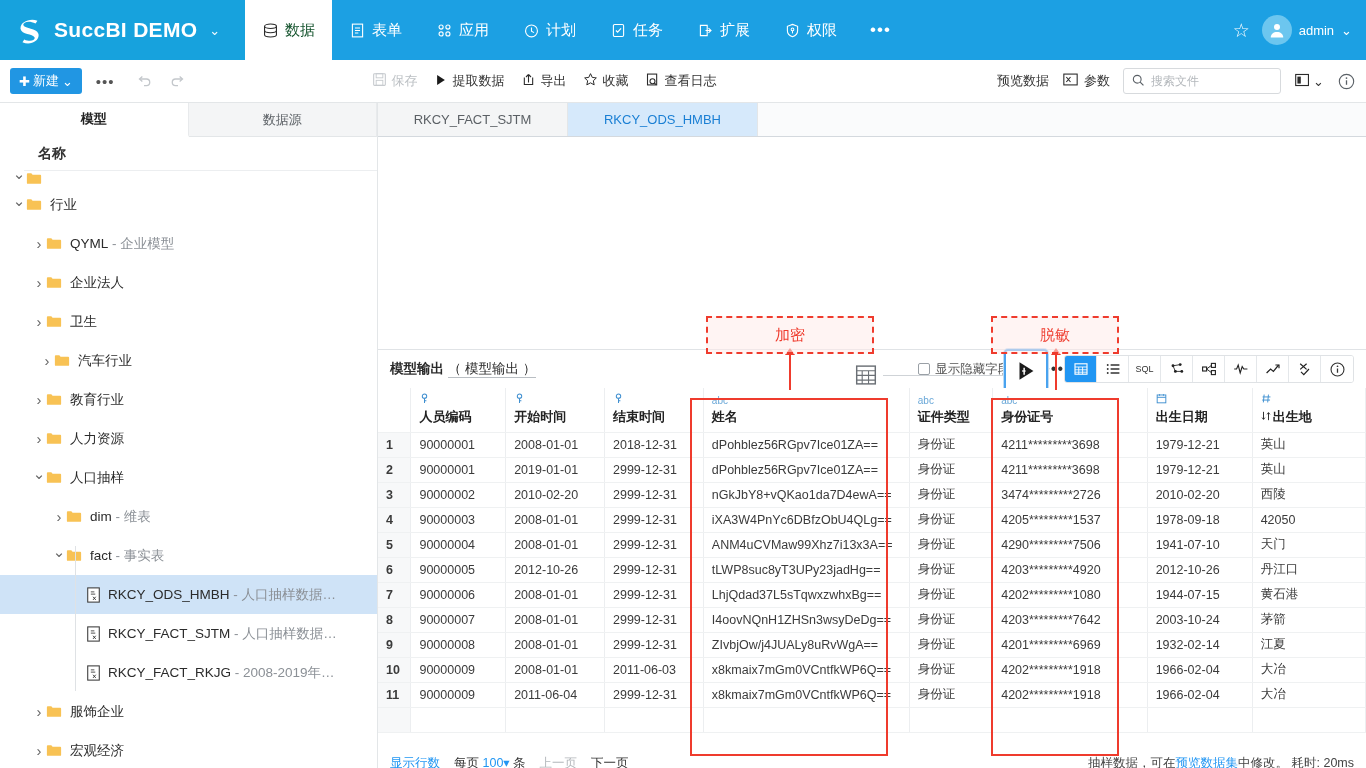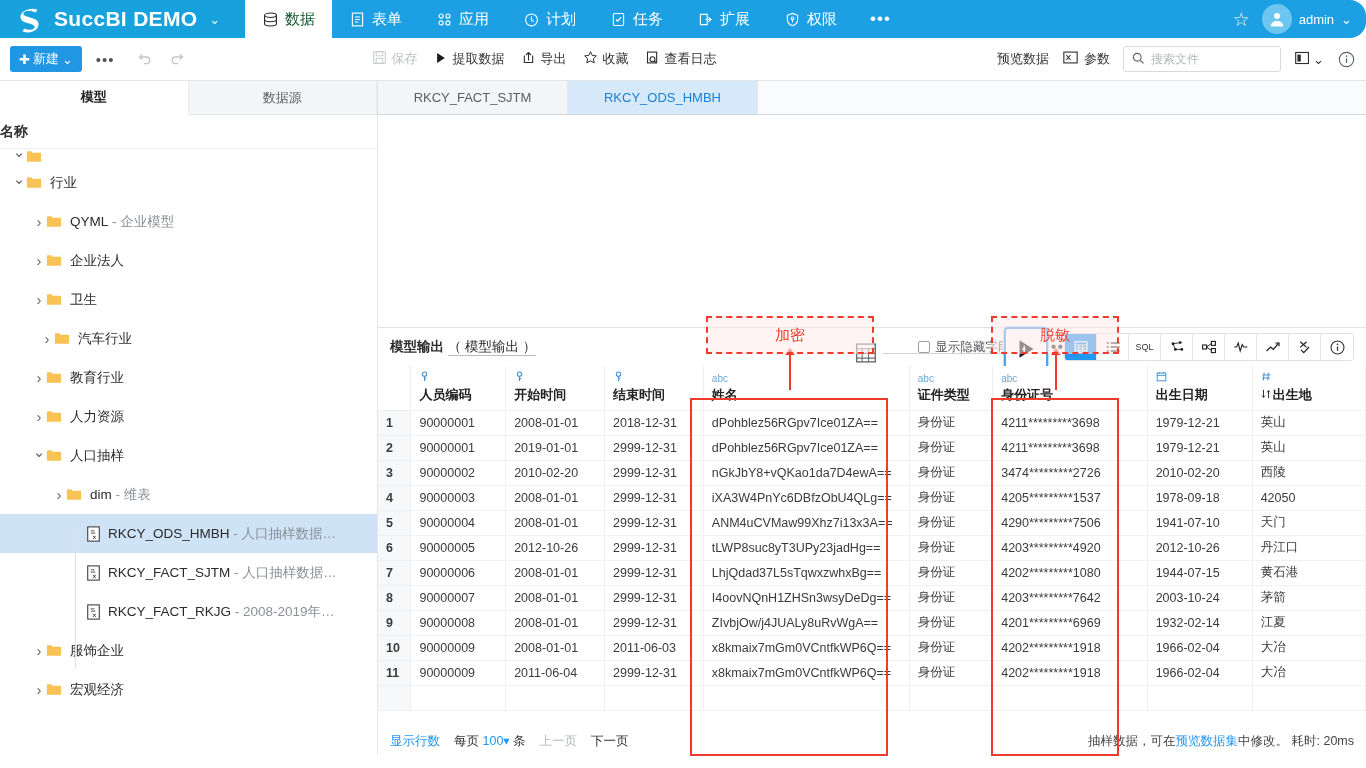--- a/index.html
+++ b/index.html
@@ -6,22 +6,22 @@
   html, body {
     width: 1366px; height: 768px;
     font-family: "Liberation Sans", "DejaVu Sans", sans-serif;
     font-size: 13px;
     color: #333;
     overflow: hidden;
     background: #fff;
   }
   
   .topnav {
-    height: 38px; background: #1ca0e3; display: flex; align-items: stretch;
-    color: #fff; position: relative; border-radius: 16px;
+    height: 60px; background: #1ca0e3; display: flex; align-items: stretch;
+    color: #fff; position: relative;
   }
   .brand {
     width: 245px; background: #17a2dd; display: flex; align-items: center;
     padding-left: 14px; gap: 10px; flex: 0 0 245px;
   }
   .brand-logo { width: 30px; height: 30px; flex: 0 0 30px; }
   .brand-name { font-size: 21px; font-weight: 700; letter-spacing: .3px; }
   .brand-caret { font-size: 13px; opacity: .95; margin-left: 2px; }
   .nav-items { display: flex; align-items: stretch; flex: 1; }
   .nav-item {
@@ -70,22 +70,22 @@
   
   .body { display: flex; height: calc(768px - 51px - 43px); }
   .sidebar { width: 378px; flex: 0 0 378px; border-right: 1px solid #e3e6e8; display: flex; flex-direction: column; background:#fff;}
   .side-tabs { display: flex; height: 34px; }
   .side-tab {
     flex: 1; display: flex; align-items: center; justify-content: center;
     font-size: 13px; background: #f4f5f6; border-bottom: 1px solid #e3e6e8;
     border-right: 1px solid #e8eaec; color: #5b6065; cursor: pointer;
   }
   .side-tab.active { background: #fff; color: #222; font-weight: 700; border-bottom: 2px solid #fff; }
-  .side-head { height: 34px; display: flex; align-items: center; 
-    font-size: 14px; font-weight: 700; color: #333; border-bottom: 1px solid #eceef0;}
+  .side-head { height: 34px; display: flex; align-items: center; padding-left: 14px;
+    font-size: 14px; font-weight: 700; color: #333; border-bottom: 1px solid #eceef0; margin-left: 24px;}
   .tree { flex: 1; overflow: hidden; padding-top: 0px; position: relative; }
   .tnode {
     height: 39px; display: flex; align-items: center; font-size: 13.5px;
     cursor: pointer; white-space: nowrap; color: #333; position: relative;
   }
   .tnode.sel { background: #cfe3f7; }
   .tnode.clip { height: 14px; overflow: hidden; }
   .caret { width: 14px; flex: 0 0 14px; color: #666; font-size: 11px; text-align:center;}
   .caret.down::before { content: "\2304"; position: relative; top:-4px; font-size:15px;}
   .caret.right::before { content: "\203A"; font-size: 15px; }
@@ -434,20 +434,28 @@
             </svg></span>
           <span class="tlabel">人口抽样</span>
         </div>
         <div class="tnode" style="padding-left: 52px;">
           <span class="caret right"></span>
           <span class="folder"><svg viewBox="0 0 18 14" width="16" height="13">
               <path d="M1 2.2a1 1 0 011-1h4l1.4 1.6H16a1 1 0 011 1v8.2a1 1 0 01-1 1H2a1 1 0 01-1-1z" fill="#f8c254"></path>
             </svg></span>
           <span class="tlabel">dim</span>
           <span class="tdesc">&nbsp;- 维表</span>
+        </div>
+        <div class="tnode" style="padding-left: 52px;">
+          <span class="caret down"></span>
+          <span class="folder"><svg viewBox="0 0 18 14" width="16" height="13">
+              <path d="M1 2.2a1 1 0 011-1h4l1.4 1.6H16a1 1 0 011 1v8.2a1 1 0 01-1 1H2a1 1 0 01-1-1z" fill="#f8c254"></path>
+            </svg></span>
+          <span class="tlabel">fact</span>
+          <span class="tdesc">&nbsp;- 事实表</span>
         </div>
         <div class="tnode sel" style="padding-left: 72px;">
           <span class="caret"></span>
           <span class="file-ic"><svg viewBox="0 0 16 18" width="15" height="16">
               <rect x="1.5" y="1" width="13" height="16" fill="#fff" stroke="#3b3b3b" stroke-width="1.2"></rect>
               <path d="M5 5.5h4M5 8h5" stroke="#3b3b3b" stroke-width="1"></path>
               <path d="M7.5 11l3 3.5M10.5 11l-3 3.5" stroke="#3b3b3b" stroke-width="1.1"></path>
             </svg></span>
           <span class="tlabel">RKCY_ODS_HMBH</span>
           <span class="tdesc">&nbsp;- 人口抽样数据…</span>

